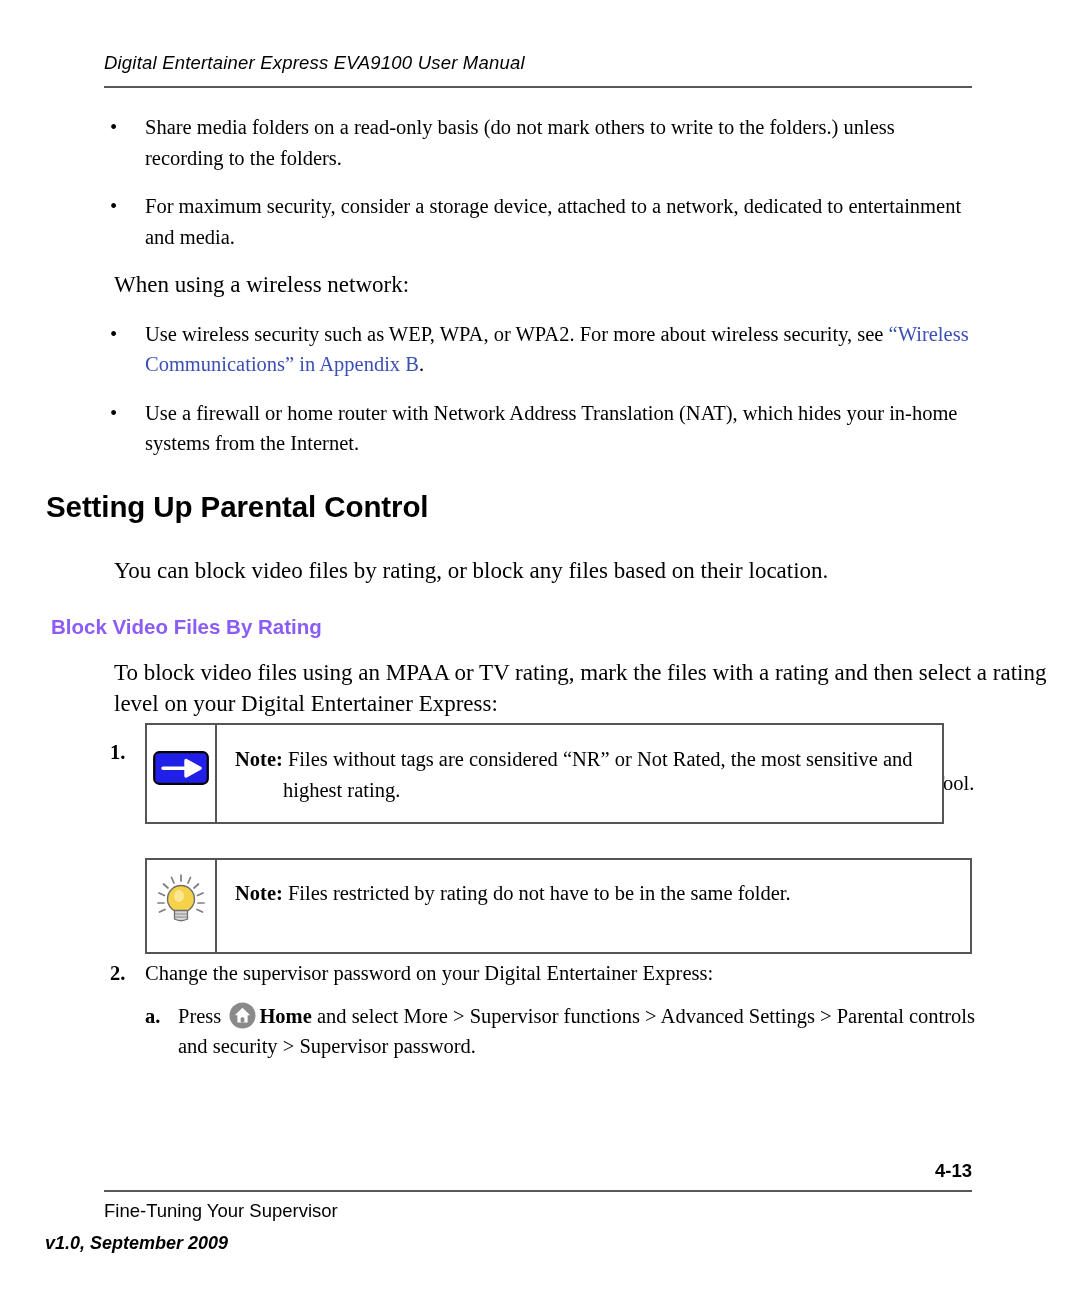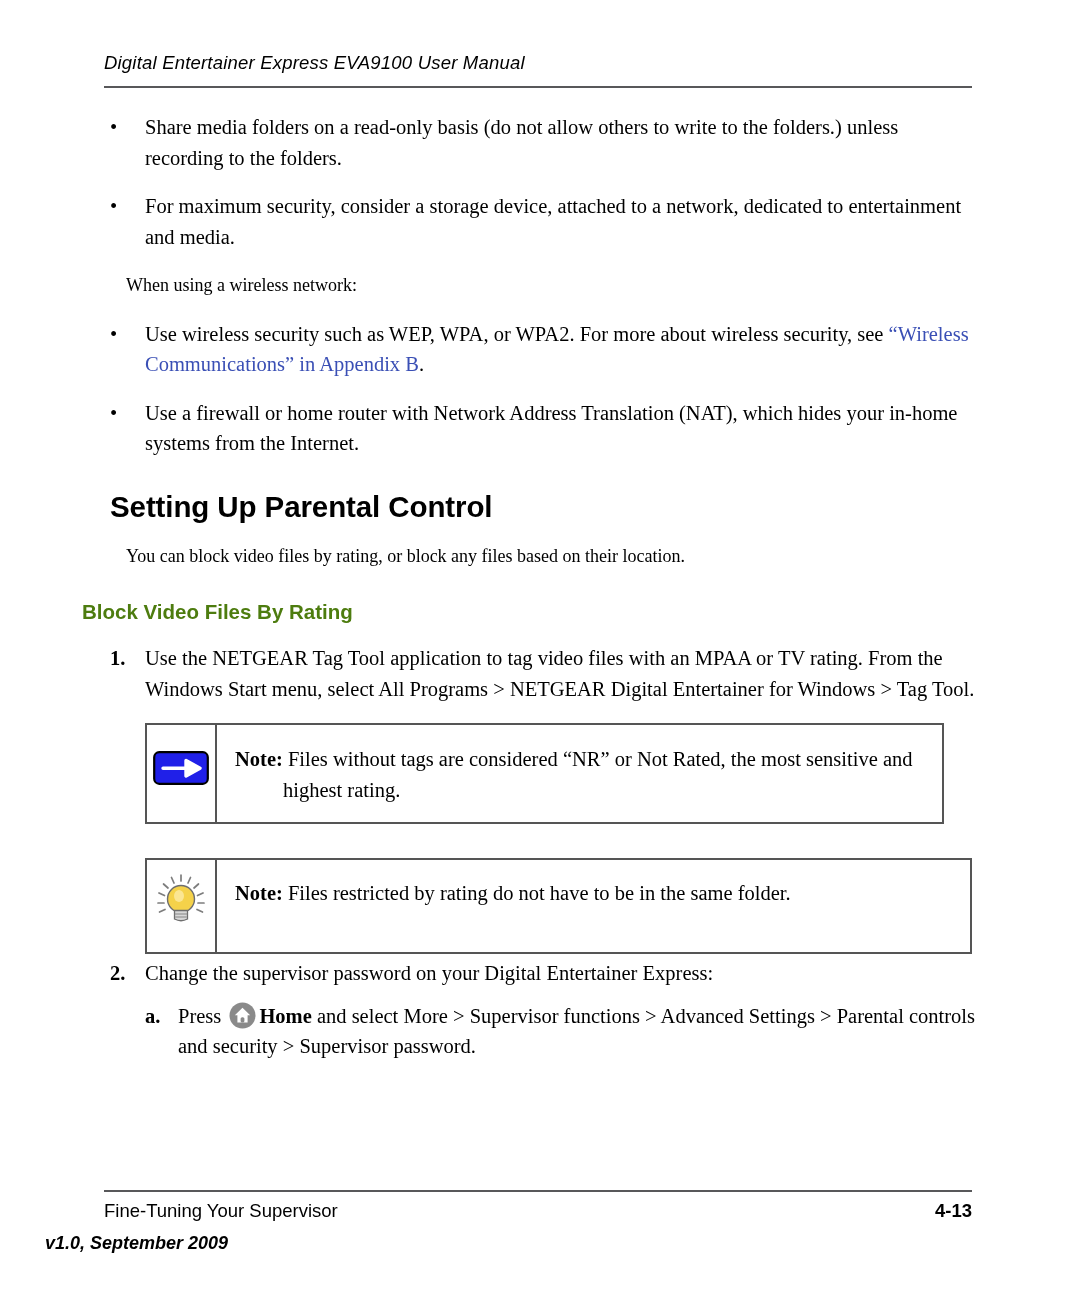--- a/index.html
+++ b/index.html
@@ -69,49 +69,49 @@
   }
   .bullet-item .bullet-mark {
     position: absolute;
     left: 110px;
     top: 0;
     font-size: 20.5px;
     line-height: 30.5px;
   }
 
   .body-para {
-    margin: 0 0 18px 16px;
+    margin: 0 0 18px 4px;
     padding-left: 110px;
-    font-size: 18px;
+    font-size: 23px;
     line-height: 30.5px;
   }
 
   .link {
     color: #3a4fb5;
   }
 
   h1.section-title {
     font-family: "Liberation Sans", "DejaVu Sans", sans-serif;
     font-weight: bold;
     font-size: 29.5px;
     line-height: 36px;
-    margin: 30px 0 16px 0;
-    padding-left: 110px;
+    margin: 30px 0 31px 0;
+    padding-left: 46px;
     color: #000;
     letter-spacing: -0.1px;
   }
 
   h2.sub-title {
     font-family: "Liberation Sans", "DejaVu Sans", sans-serif;
     font-weight: bold;
     font-size: 20.5px;
     line-height: 26px;
     margin: 28px 0 18px 0;
-    padding-left: 82px;
-    color: #4d7c0f;
+    padding-left: 51px;
+    color: #8b5cf6;
   }
 
   .num-item {
     position: relative;
     margin: 0 0 10px 0;
     padding-left: 145px;
     padding-right: 105px;
     font-size: 20.5px;
     line-height: 30.5px;
   }
@@ -205,21 +205,21 @@
     position: absolute;
     left: 104px;
     top: 1200px;
     font-family: "Liberation Sans", "DejaVu Sans", sans-serif;
     font-size: 18.5px;
     color: #000;
   }
   .footer-right {
     position: absolute;
     left: 104px;
-    top: 1200px;
+    top: 1160px;
     width: 868px;
     text-align: right;
     font-family: "Liberation Sans", "DejaVu Sans", sans-serif;
     font-size: 18.5px;
     font-weight: bold;
     color: #000;
   }
   .footer-center {
     position: absolute;
     left: 0;
@@ -239,21 +239,21 @@
 
 <div class="page">
 
   <div class="page-header">Digital Entertainer Express EVA9100 User Manual</div>
   <div class="header-rule"></div>
 
   <div class="content">
 
     <div class="bullet-item">
       <span class="bullet-mark">•</span>
-      <span>Share media folders on a read-only basis (do not allow others to write to the folders.) unless recording to the folders.</span>
+      <span>Share media folders on a read-only basis (do not mark others to write to the folders.) unless recording to the folders.</span>
     </div>
 
     <div class="bullet-item">
       <span class="bullet-mark">•</span>
       <span>For maximum security, consider a storage device, attached to a network, dedicated to entertainment and media.</span>
     </div>
 
     <p class="body-para">When using a wireless network:</p>
 
     <div class="bullet-item">
@@ -265,20 +265,21 @@
       <span class="bullet-mark">•</span>
       <span>Use a firewall or home router with Network Address Translation (NAT), which hides your in-home systems from the Internet.</span>
     </div>
 
     <h1 class="section-title">Setting Up Parental Control</h1>
 
     <p class="body-para">You can block video files by rating, or block any files based on their location.</p>
 
     <h2 class="sub-title">Block Video Files By Rating</h2>
 
+    <p class="body-para">To block video files using an MPAA or TV rating, mark the files with a rating and then select a rating level on your Digital Entertainer Express:</p>
 
     <div class="num-item">
       <span class="num-mark">1.</span>
       <span>Use the NETGEAR Tag Tool application to tag video files with an MPAA or TV rating. From the Windows Start menu, select All Programs &gt; NETGEAR Digital Entertainer for Windows &gt; Tag Tool.</span>
     </div>
   </div>
 
   <div class="note-box" style="left:145px; top:723px; width:799px; height:101px;">
     <div class="note-icon-cell">
       <span class="arrow-icon">

